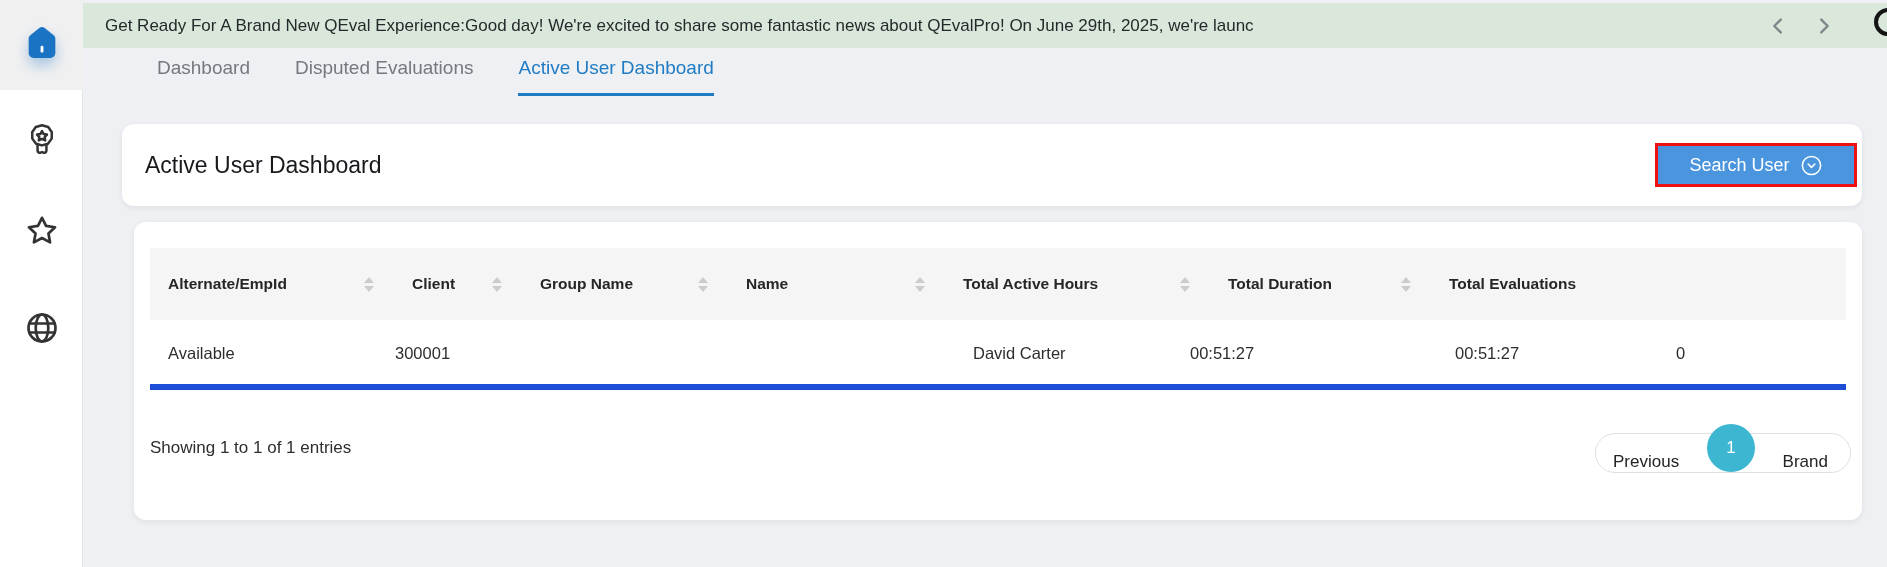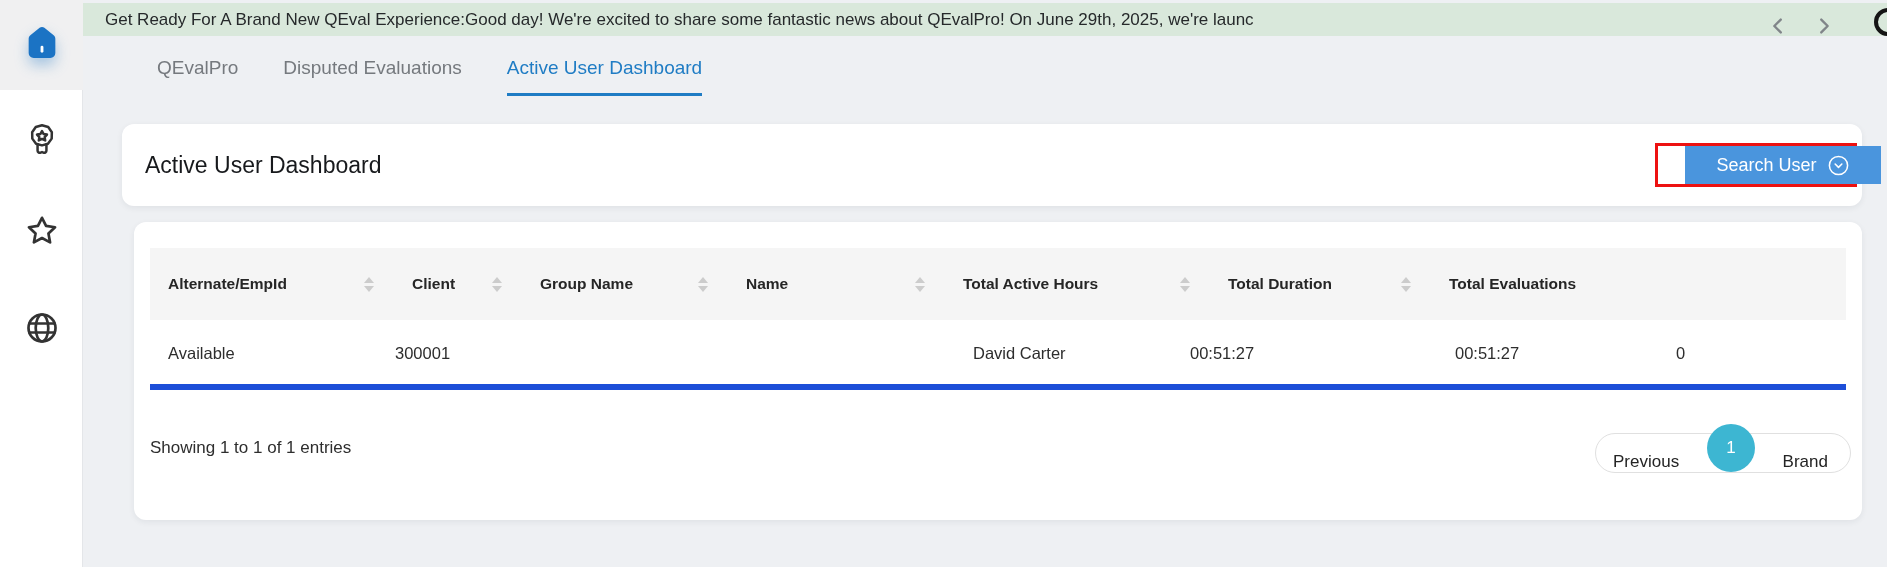--- a/index.html
+++ b/index.html
@@ -9,36 +9,36 @@
   
   .sidebar { position:absolute; left:0; top:0; width:83px; height:567px; background:#ffffff; border-right:1px solid #e4e6e9; z-index:5; }
   .sidebar-top { position:absolute; left:0; top:0; width:83px; height:90px; background:#f0f0f1; display:flex; align-items:center; justify-content:center; }
   .home-btn svg { filter:drop-shadow(0 7px 7px rgba(27,115,196,0.35)); }
   .side-icon { position:absolute; left:0; width:83px; display:flex; justify-content:center; cursor:pointer; }
   .side-icon.badge { top:122px; }
   .side-icon.star  { top:213px; }
   .side-icon.globe { top:310px; }
 
   
-  .banner { position:absolute; left:83px; top:3px; width:1804px; height:33px; background:#d9e8db; display:flex; align-items:center; }
+  .banner { position:absolute; left:83px; top:3px; width:1804px; height:45px; background:#d9e8db; display:flex; align-items:center; }
   .banner-text { padding-left:22px; font-size:17px; color:#26292b; white-space:nowrap; overflow:hidden; }
   .banner-nav { position:absolute; right:52px; top:0; height:45px; display:flex; align-items:center; gap:24px; }
   .banner-chevron { cursor:pointer; display:flex; align-items:center; }
   .edge-circle { position:absolute; left:1874px; top:8px; width:28px; height:28px; border:4px solid #141414; border-radius:50%; background:#f3efе2; }
 
   
   .tabs { position:absolute; left:157px; top:57px; display:flex; gap:45px; }
   .tab { font-size:19px; color:#75797e; padding-bottom:14px; cursor:pointer; }
   .tab.active { color:#1f7cc4; border-bottom:3px solid #1f7cc4; }
 
   
   .title-card { position:absolute; left:122px; top:124px; width:1740px; height:82px; background:#ffffff; border-radius:12px; box-shadow:0 2px 6px rgba(30,40,60,0.07); }
   .page-title { position:absolute; left:23px; top:0; height:82px; display:flex; align-items:center; font-size:23px; color:#17191c; }
   .highlight-box { position:absolute; left:1533px; top:19px; width:202px; height:44px; border:3px solid #ed1111; }
-  .search-btn { width:100%; height:100%; background:#4a95dd; border:none; color:#ffffff; font-size:18px; font-family:"Liberation Sans", sans-serif; display:flex; align-items:center; justify-content:center; gap:10px; cursor:pointer;margin-left:27px; }
+  .search-btn { width:100%; height:100%; background:#4a95dd; border:none; color:#ffffff; font-size:18px; font-family:"Liberation Sans", sans-serif; display:flex; align-items:center; justify-content:center; gap:10px; cursor:pointer; }
 
   
   .table-card { position:absolute; left:134px; top:222px; width:1728px; height:298px; background:#ffffff; border-radius:12px; box-shadow:0 2px 6px rgba(30,40,60,0.07); }
   .thead { position:absolute; left:16px; right:16px; top:26px; height:72px; background:#f5f5f5; display:flex; }
   .th { display:flex; align-items:center; padding:0 20px 0 18px; font-weight:bold; font-size:15.5px; color:#262626; cursor:pointer; }
   .sort { display:inline-flex; flex-direction:column; gap:3px; margin-left:auto; }
   .sort i { width:0; height:0; border-left:5px solid transparent; border-right:5px solid transparent; }
   .sort .up { border-bottom:6px solid #cccccc; }
   .sort .down { border-top:6px solid #cccccc; }
   .trow { position:absolute; left:16px; right:16px; top:100px; height:68px; display:flex; align-items:center; border-bottom:6px solid #1d4ed8; }
@@ -96,21 +96,21 @@
     <div class="side-icon globe">
       <svg width="36" height="36" viewBox="0 0 24 24" fill="none" stroke="#333333" stroke-width="1.8" stroke-linecap="round">
         <circle cx="12" cy="12" r="9"></circle>
         <ellipse cx="12" cy="12" rx="4.2" ry="9"></ellipse>
         <path d="M3.6 9h16.8M3.6 15h16.8"></path>
       </svg>
     </div>
   </div>
 
   <div class="tabs">
-    <div class="tab">QEvalPro</div>
+    <div class="tab">Dashboard</div>
     <div class="tab">Disputed Evaluations</div>
     <div class="tab active">Active User Dashboard</div>
   </div>
 
   <div class="title-card">
     <div class="page-title">Active User Dashboard</div>
     <div class="highlight-box">
       <button class="search-btn">
         <span>Search User</span>
         <svg width="23" height="23" viewBox="0 0 24 24" fill="none" stroke="#ffffff" stroke-width="1.6" stroke-linecap="round" stroke-linejoin="round">

